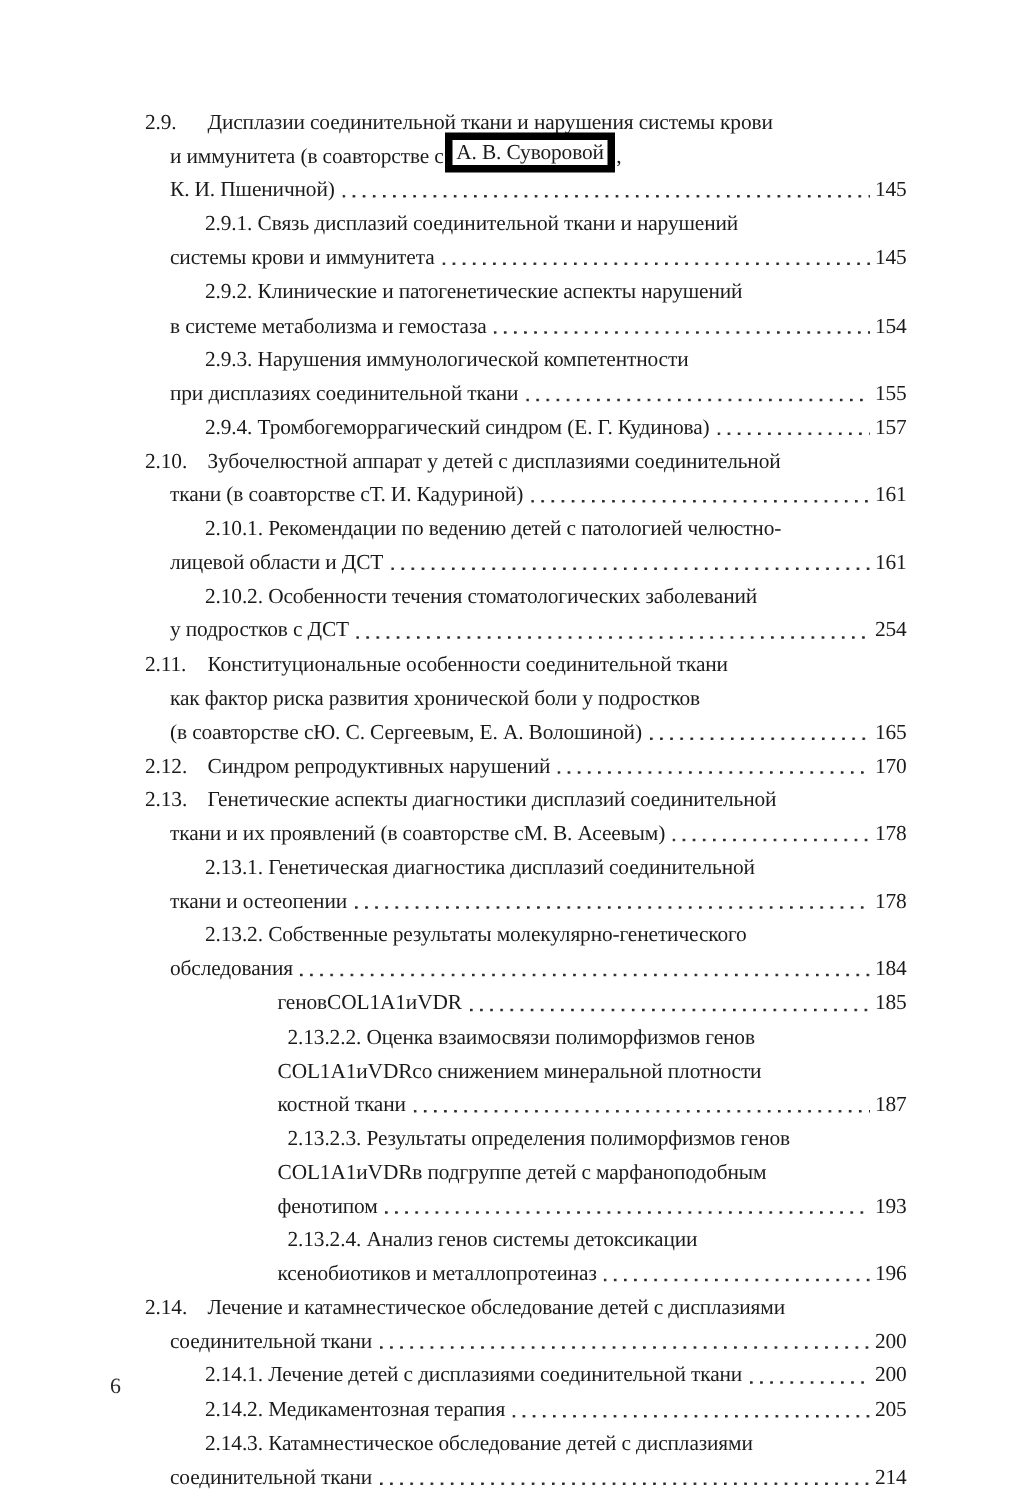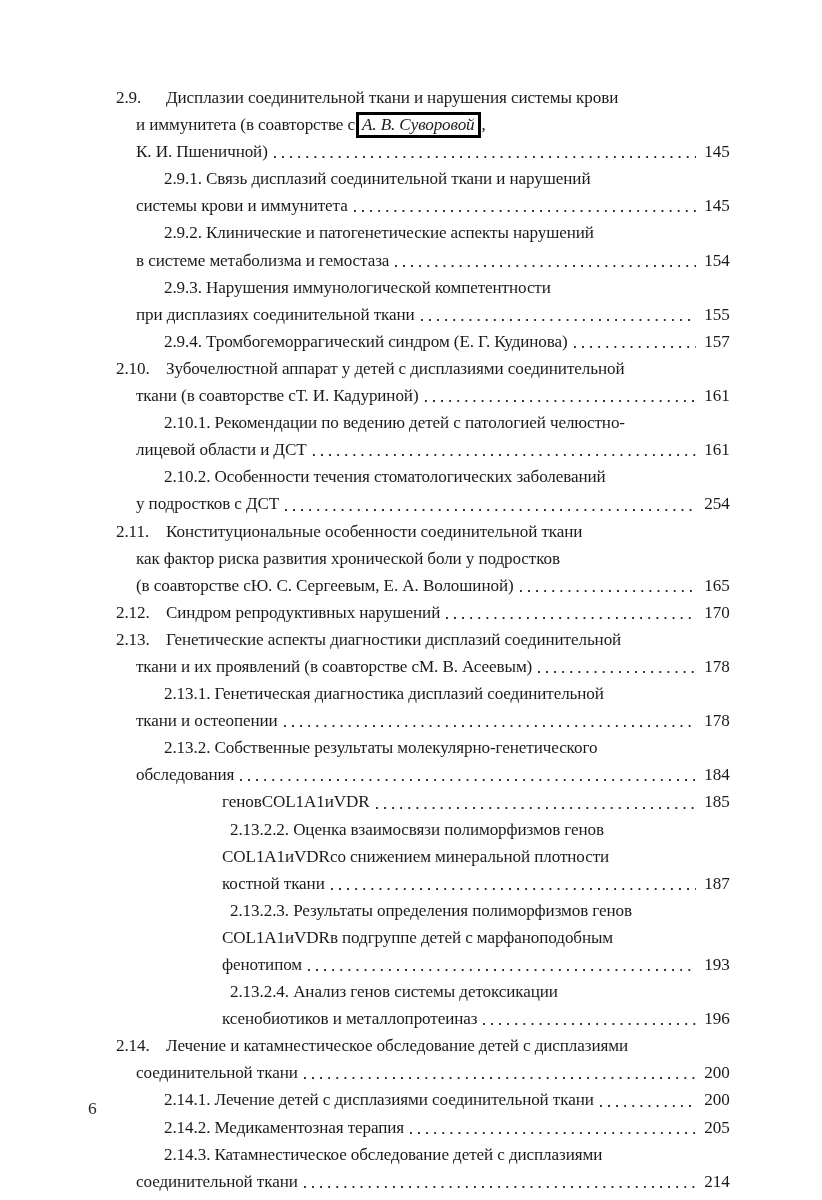--- a/index.html
+++ b/index.html
@@ -70,21 +70,21 @@
     bottom: 7px;
     height: 2px;
     background-image: radial-gradient(circle at 1px 1px, #2b2b2b 1px, rgba(0,0,0,0) 1.25px);
     background-size: 8.1px 2px;
     background-repeat: repeat-x;
   }
 
   .pageno {
     flex: 0 0 auto;
     width: 34px;
-    text-align: center;
+    text-align: left;
     font-size: 17.1px;
     margin-top: 16px;
   }
 
   
   
   .lvl1 .line { padding-left: 0; }
   .lvl1 .num {
     display: inline-block;
     width: 50px;
@@ -98,24 +98,23 @@
   .lvl2 .line.cont { padding-left: 20px; }
 
   
   .lvl3 .line { padding-left: 114px; }
   .lvl3 .line.cont { padding-left: 106px; }
 
   i, .it { }
 
   .boxed {
     display: inline-block;
-    border: 3px solid #000000;
+    border: 6px solid #000000;
     padding: 0 3px;
     margin: 0 1px;
-    font-style: italic;
     line-height: 20px;
   }
 
   #folio {
     position: absolute;
     left: 88px;
     top: 1098px;
     font-size: 17.5px;
     color: #2a2a2a;
     font-family: "Liberation Serif", "DejaVu Serif", serif;

